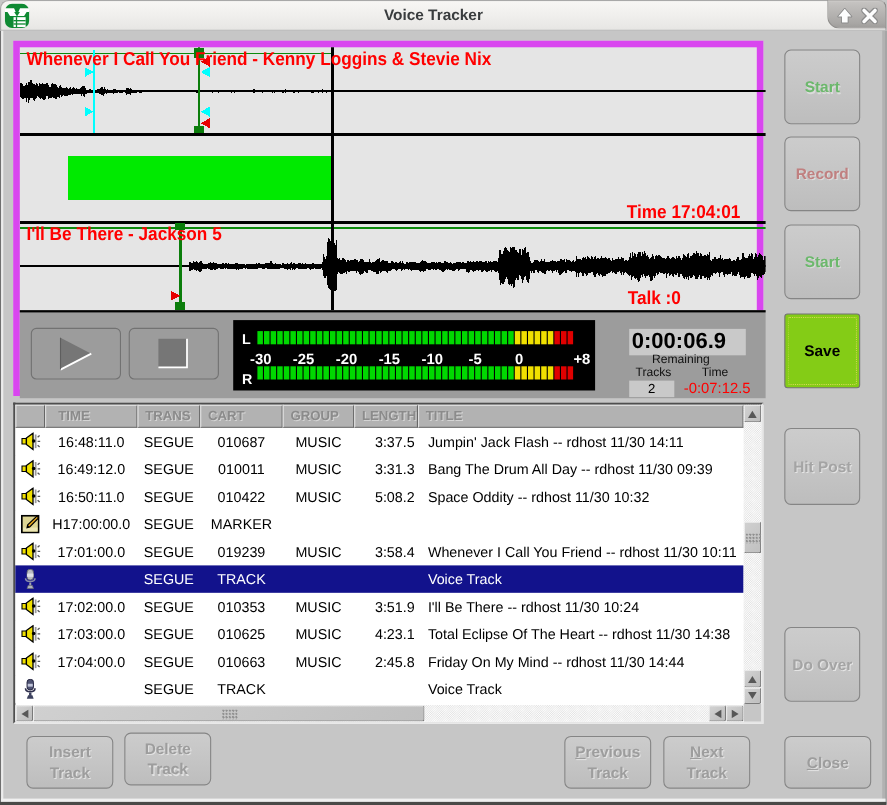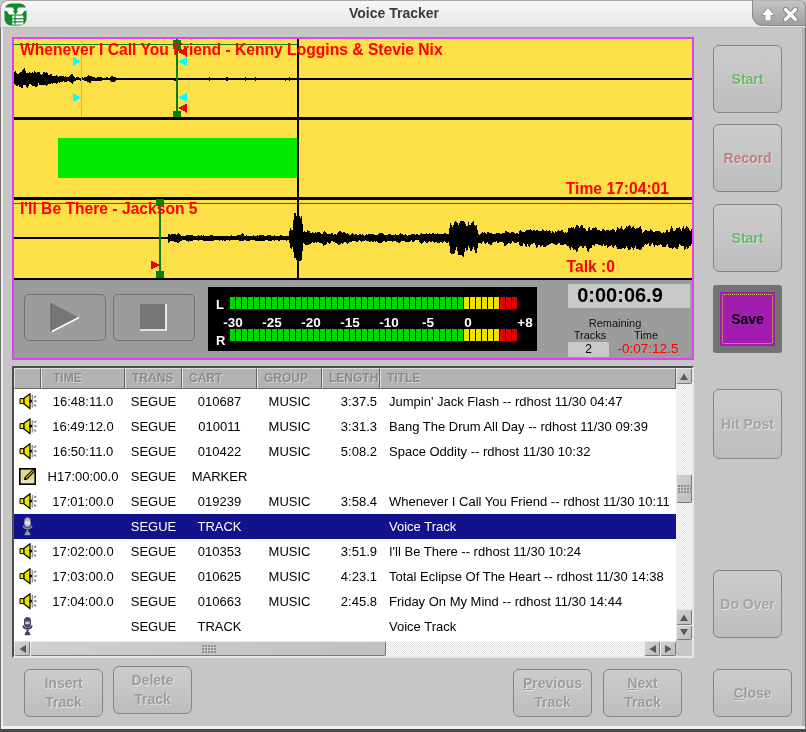--- a/index.html
+++ b/index.html
@@ -15,44 +15,44 @@
  border:1px solid #8e8c8a;border-top:1px solid #b5b3b1;border-radius:0 7px 0 11px}
 #appicon{position:absolute;left:4px;top:3px}
 
 #edgeL1{left:0;top:28px;width:1px;height:703px;background:#6f6f6f}
 #edgeL2{left:1px;top:28px;width:2px;height:701px;background:#ebebeb}
 #edgeR1{left:805px;top:28px;width:1px;height:703px;background:#6f6f6f}
 #edgeR2{left:802px;top:28px;width:3px;height:701px;background:#b2b2b2}
 #edgeB1{left:0;top:729px;width:806px;height:3px;background:#4a4a48}
 #edgeB2{left:1px;top:726px;width:804px;height:3px;background:#f0f0f0}
 
-#panel{left:12px;top:37px;width:682px;height:323px;border:2px solid #d946ef;background:#fde047}
+#panel{left:12px;top:37px;width:682px;height:323px;border:6px solid #d946ef;background:#e5e5e5}
 #tracksvg{position:absolute;left:0;top:0}
 .rtxt{position:absolute;color:#f00;font-weight:bold;white-space:pre}
 #t1title,#t3title{font-size:17px;line-height:17px;transform:scaleX(0.92);transform-origin:0 0}
 #timetxt,#talktxt{font-size:17px;line-height:17px;transform:scaleX(0.92);transform-origin:100% 0}
 
 #strip{position:absolute;left:0px;top:239px;width:678px;height:80px;background:#9c9c9c;border-top:2px solid #000}
 .tbtn{position:absolute;top:14px;width:82px;height:47px;border:1px solid #727272;border-radius:5px}
-#timebox{position:absolute;left:554px;top:4px;width:122px;height:24px;background:#c9c9c9;
- font-size:20px;font-weight:bold;color:#000;text-align:center;line-height:23px;padding-right:18px}
+#timebox{position:absolute;left:554px;top:15px;width:106px;height:24px;background:#c9c9c9;
+ font-size:20px;font-weight:bold;color:#000;text-align:right;line-height:23px;padding-right:18px}
 .rlbl{position:absolute;font-size:11px;font-weight:normal;color:#111;white-space:pre}
 #tracksbox{position:absolute;left:554px;top:62px;width:41px;height:15px;background:#c9c9c9;
  font-size:12px;color:#000;text-align:center;line-height:14px}
 #remtime{position:absolute;left:596px;top:62px;width:76px;height:15px;color:#f00;font-size:13.5px;text-align:center;line-height:14px}
 
 .btn{position:absolute;border:1px solid #858585;border-radius:6px;
  background:linear-gradient(180deg,#cccccc,#c5c5c5 50%,#bdbdbd);
  font-weight:bold;font-size:14px;display:flex;align-items:center;justify-content:center;
  text-align:center;line-height:19px;color:#9d9d9d;text-shadow:1px 1px 0 #e2e2e2}
 .green{color:#6cb86c;text-shadow:1px 1px 0 #dcdcdc}
 .red{color:#c08080;text-shadow:1px 1px 0 #dcdcdc}
 .lite{color:#a4a4a4;text-shadow:1px 1px 0 #e4e4e4}
-#save{position:absolute;left:713px;top:285px;width:69px;height:68px;background:#a21caf;
- border:7px solid #737373;border-radius:3px;font-weight:bold;font-size:14px;color:#000;
+#save{position:absolute;left:713px;top:285px;width:69px;height:68px;background:#84cc16;
+ border:1px solid #737373;border-radius:3px;font-weight:bold;font-size:14px;color:#000;
  display:flex;align-items:center;justify-content:center}
 #save i{position:absolute;inset:2px;border:1px dotted #d8d858;border-radius:2px;font-style:normal}
 
 #tbl{left:12px;top:366px;width:682px;height:292px;background:#fff;
  border:2px solid;border-color:#4e4e4e #e6e6e6 #e6e6e6 #4e4e4e}
 .th{position:absolute;top:0;height:21px;background:#b2b2b2;
  border-top:1px solid #e0e0e0;border-left:1px solid #e0e0e0;
  border-right:1px solid #666;border-bottom:1px solid #666;
  font-size:12px;font-weight:bold;color:#8b8b8b;text-shadow:1px 1px 0 #d4d4d4;
  line-height:19px;padding-left:6px;white-space:pre;overflow:hidden}
@@ -342,21 +342,21 @@
 <rect x="12.6" y="2" width="1.6" height="12.4" fill="#9a9a9a"></rect>
 <circle cx="11.6" cy="8" r="1.6" fill="#000"></circle>
 <path d="M15.2,4.6 L17,3 M15.2,8.2 L17.6,8.2 M15.2,11.8 L17,13.4" stroke="#555" stroke-width="1.2" fill="none"></path>
 </g>
         </svg></span>
       <span class="c-time">16:48:11.0</span>
       <span class="c-trans">SEGUE</span>
       <span class="c-cart">010687</span>
       <span class="c-grp">MUSIC</span>
       <span class="c-len">3:37.5</span>
-      <span class="c-title">Jumpin' Jack Flash -- rdhost 11/30 04:47</span>
+      <span class="c-title">Jumpin' Jack Flash -- rdhost 11/30 14:11</span>
     </div>
 <div class="trow" style="top:46px">
       <span class="c-ic"><svg width="18" height="17" viewBox="0 0 18 17">
           <g>
 <polygon points="1,5.6 5,5.6 5,10.6 1,10.6" fill="#f0e000" stroke="#000" stroke-width="1"></polygon>
 <polygon points="5,5.2 11,0.8 11,15.6 5,11" fill="#f0e000" stroke="#000" stroke-width="1.2"></polygon>
 <rect x="12.6" y="2" width="1.6" height="12.4" fill="#9a9a9a"></rect>
 <circle cx="11.6" cy="8" r="1.6" fill="#000"></circle>
 <path d="M15.2,4.6 L17,3 M15.2,8.2 L17.6,8.2 M15.2,11.8 L17,13.4" stroke="#555" stroke-width="1.2" fill="none"></path>
 </g>

